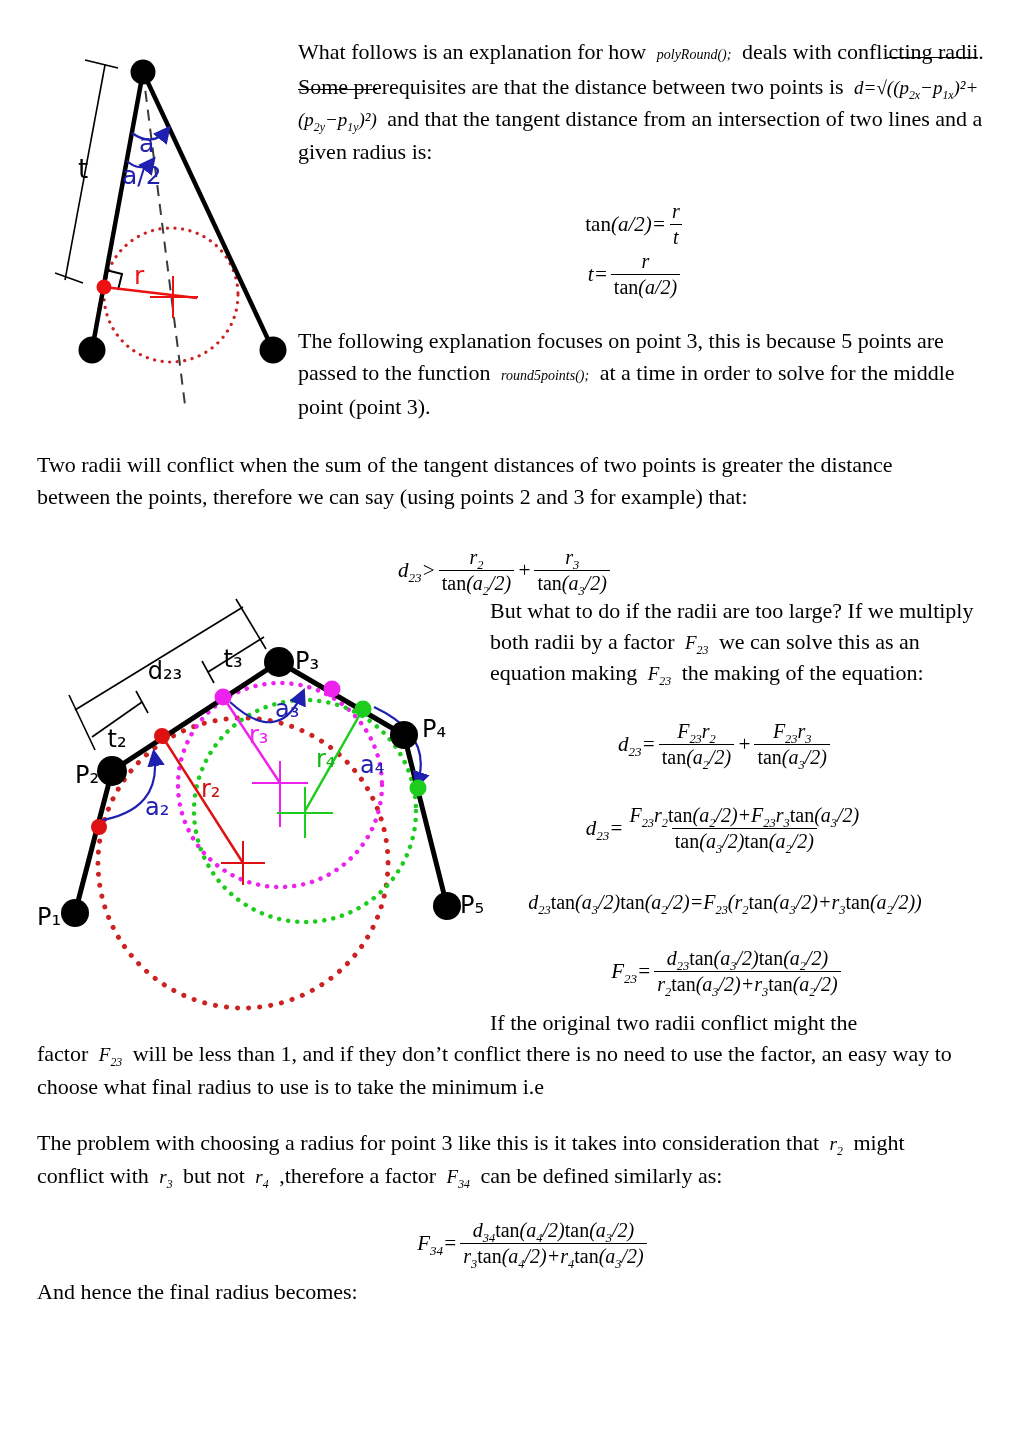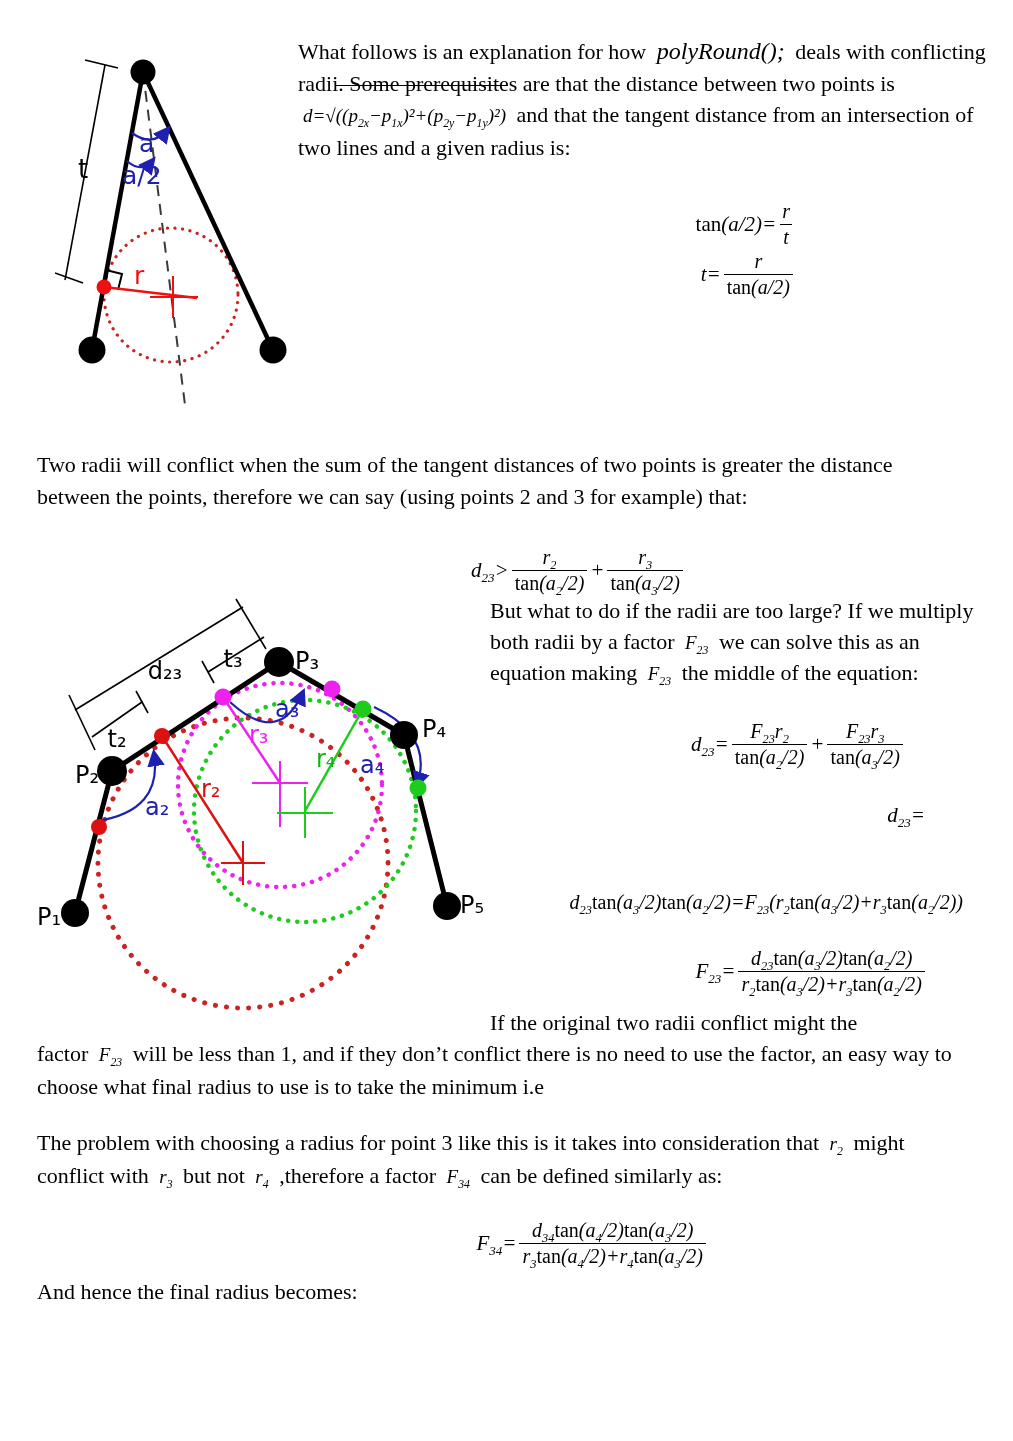--- a/index.html
+++ b/index.html
@@ -1,26 +1,26 @@
 <!DOCTYPE html>
 <html><head>
 <meta charset="utf-8">
 <style>
   *{box-sizing:border-box}
   html,body{margin:0;padding:0;background:#fff}
   .page{position:relative;width:1013px;height:1441px;background:#ffffff;
         font-family:"Liberation Serif",serif;color:#000;overflow:hidden}
   .abs{position:absolute}
   .para{font-size:22px;line-height:31.5px}
-  .code{font-style:italic;font-size:24px;margin:0 5px}
+  .code{font-style:italic;font-size:14px;margin:0 5px}
   .im{font-style:italic;font-size:19px;margin:0 5px}
   .im.pre{margin-right:0}
   .im.rad{margin-left:0;border-top:1.5px solid #000;padding-top:19px}
   sub{font-size:62%;line-height:0}
-  .formula{display:flex;justify-content:flex-end;align-items:center;
+  .formula{display:flex;justify-content:center;align-items:center;
            font-style:italic;font-size:21px;gap:1px}
   .formula .frac{display:inline-flex;flex-direction:column;align-items:center;
                  font-size:20px;line-height:1.25;margin:0 2px}
   .formula .frac .num{padding:0 3px}
   .formula .frac .den{border-top:1.4px solid #000;padding:0 3px}
   .fn{font-style:normal}
   .f20{font-size:20px}
   svg text{font-family:"DejaVu Sans","Liberation Sans",sans-serif}
 </style>
 </head>
@@ -77,20 +77,21 @@
   </div>
 
   <div class="formula abs" style="left:475px;top:249px;width:320px">
     <span>t=</span>
     <span class="frac">
       <span class="num">r</span>
       <span class="den"><span class="fn">tan</span>(a/2)</span>
     </span>
   </div>
 
+  <div class="para abs" style="left:298px;top:325px;width:700px"><span>The following explanation focuses on point 3, this is because 5 points are passed to the function </span><span class="code">round5points();</span><span> at a time in order to solve for the middle point (point 3).</span></div>
 
   <div class="para abs" style="left:37px;top:449px;width:930px"><span>Two radii will conflict when the sum of the tangent distances of two points is greater the distance between the points, therefore we can say (using points 2 and 3 for example) that:</span></div>
 
   <div class="formula abs" style="left:325px;top:545px;width:360px">
     <span>d<sub>23</sub>&gt;</span>
     <span class="frac">
       <span class="num">r<sub>2</sub></span>
       <span class="den"><span class="fn">tan</span>(a<sub>2</sub>/2)</span>
     </span>
     <span>+</span>
@@ -157,37 +158,41 @@
     <text x="84" y="152" font-size="24" text-anchor="middle">t₂</text>
     <text x="200" y="72" font-size="24" text-anchor="middle">t₃</text>
     <text x="112" y="220" font-size="24" fill="#2020b0">a₂</text>
     <text x="242" y="122" font-size="24" fill="#2020b0">a₃</text>
     <text x="327" y="178" font-size="24" fill="#2020b0">a₄</text>
     <text x="168" y="202" font-size="24" fill="#cc1111">r₂</text>
     <text x="216" y="148" font-size="24" fill="#ee22ee">r₃</text>
     <text x="283" y="172" font-size="24" fill="#12b412">r₄</text>
   </svg>
 
-  <div class="para abs" style="left:490px;top:596px;width:492px;line-height:30.5px"><span>But what to do if the radii are too large? If we multiply both radii by a factor </span><span class="im">F<sub>23</sub></span><span> we can solve this as an equation making </span><span class="im">F<sub>23</sub></span><span> the middle of the equation:</span></div>
+  <div class="para abs" style="left:490px;top:596px;width:492px;line-height:30.5px"><span>But what to do if the radii are too large? If we multiply both radii by a factor </span><span class="im">F<sub>23</sub></span><span> we can solve this as an equation making </span><span class="im">F<sub>23</sub></span><span> the making of the equation:</span></div>
 
   <div class="formula abs" style="left:545px;top:719px;width:360px">
     <span>d<sub>23</sub>=</span>
     <span class="frac">
       <span class="num">F<sub>23</sub>r<sub>2</sub></span>
       <span class="den"><span class="fn">tan</span>(a<sub>2</sub>/2)</span>
     </span>
     <span>+</span>
     <span class="frac">
       <span class="num">F<sub>23</sub>r<sub>3</sub></span>
       <span class="den"><span class="fn">tan</span>(a<sub>3</sub>/2)</span>
     </span>
   </div>
 
   <div class="formula abs" style="left:525px;top:803px;width:400px">
     <span>d<sub>23</sub>=</span>
+    <span class="frac">
+      <span class="num">F<sub>23</sub>r<sub>2</sub><span class="fn">tan</span>(a<sub>2</sub>/2)+F<sub>23</sub>r<sub>3</sub><span class="fn">tan</span>(a<sub>3</sub>/2)</span>
+      <span class="den"><span class="fn">tan</span>(a<sub>3</sub>/2)<span class="fn">tan</span>(a<sub>2</sub>/2)</span>
+    </span>
   </div>
 
   <div class="formula abs f20" style="left:487px;top:891px;width:476px">
     <span>d<sub>23</sub><span class="fn">tan</span>(a<sub>3</sub>/2)<span class="fn">tan</span>(a<sub>2</sub>/2)=F<sub>23</sub>(r<sub>2</sub><span class="fn">tan</span>(a<sub>3</sub>/2)+r<sub>3</sub><span class="fn">tan</span>(a<sub>2</sub>/2))</span>
   </div>
 
   <div class="formula abs" style="left:527px;top:946px;width:400px">
     <span>F<sub>23</sub>=</span>
     <span class="frac">
       <span class="num">d<sub>23</sub><span class="fn">tan</span>(a<sub>3</sub>/2)<span class="fn">tan</span>(a<sub>2</sub>/2)</span>

